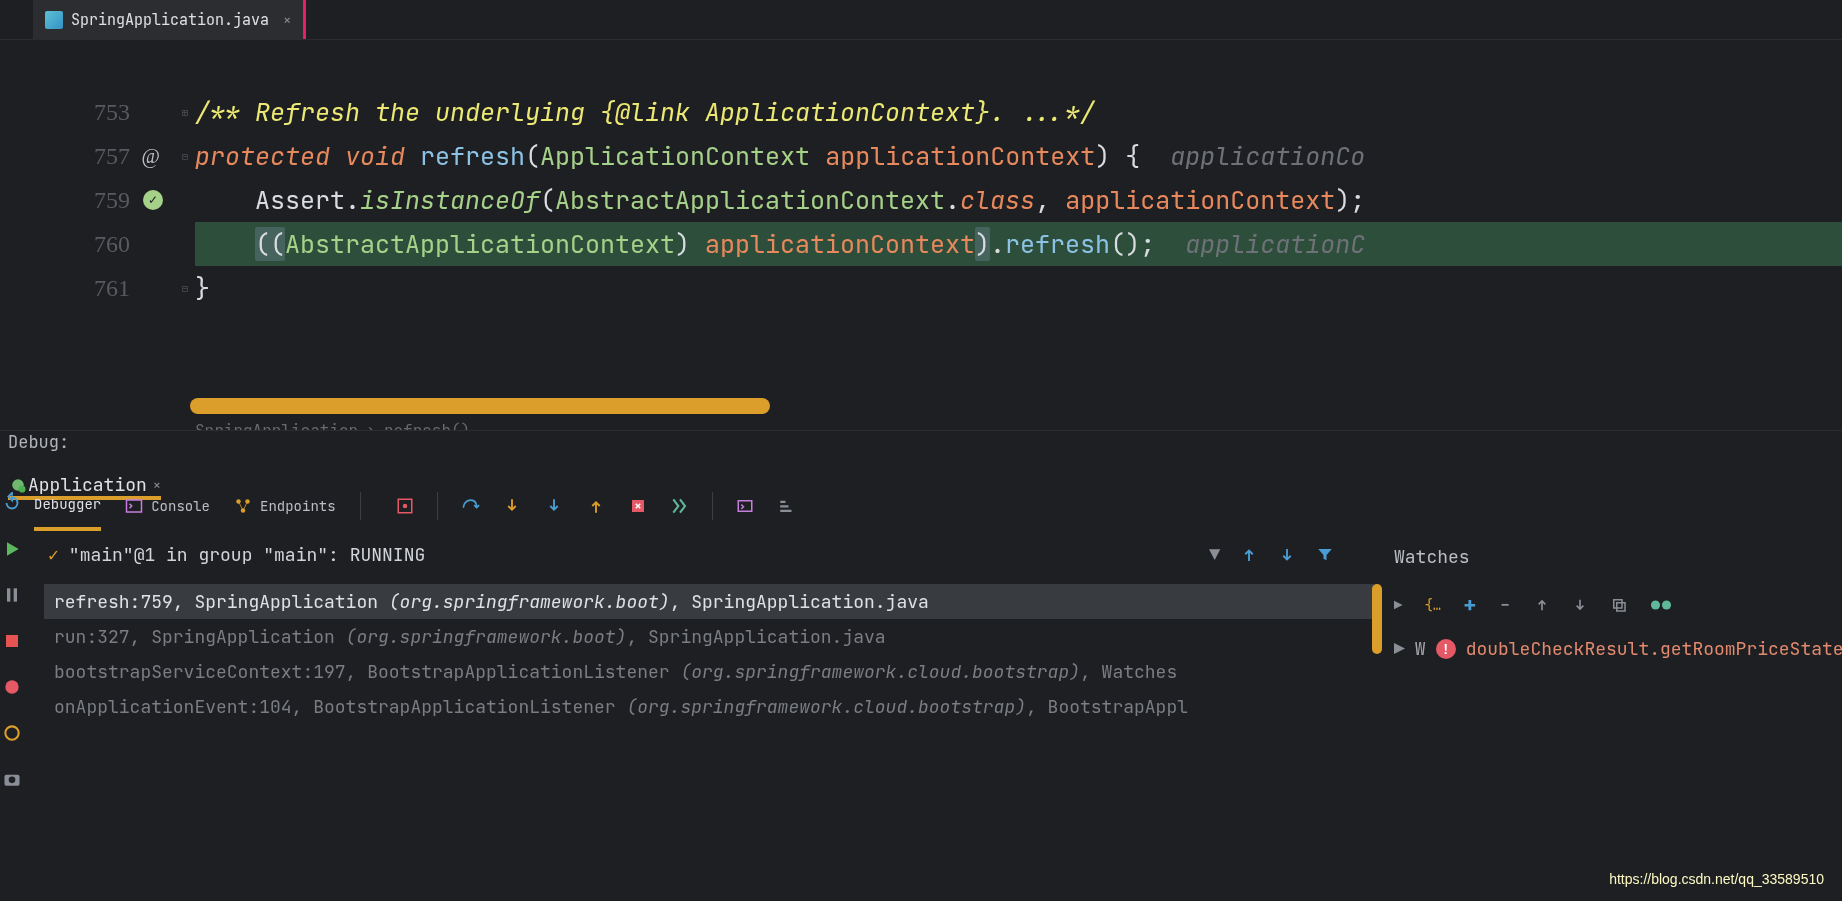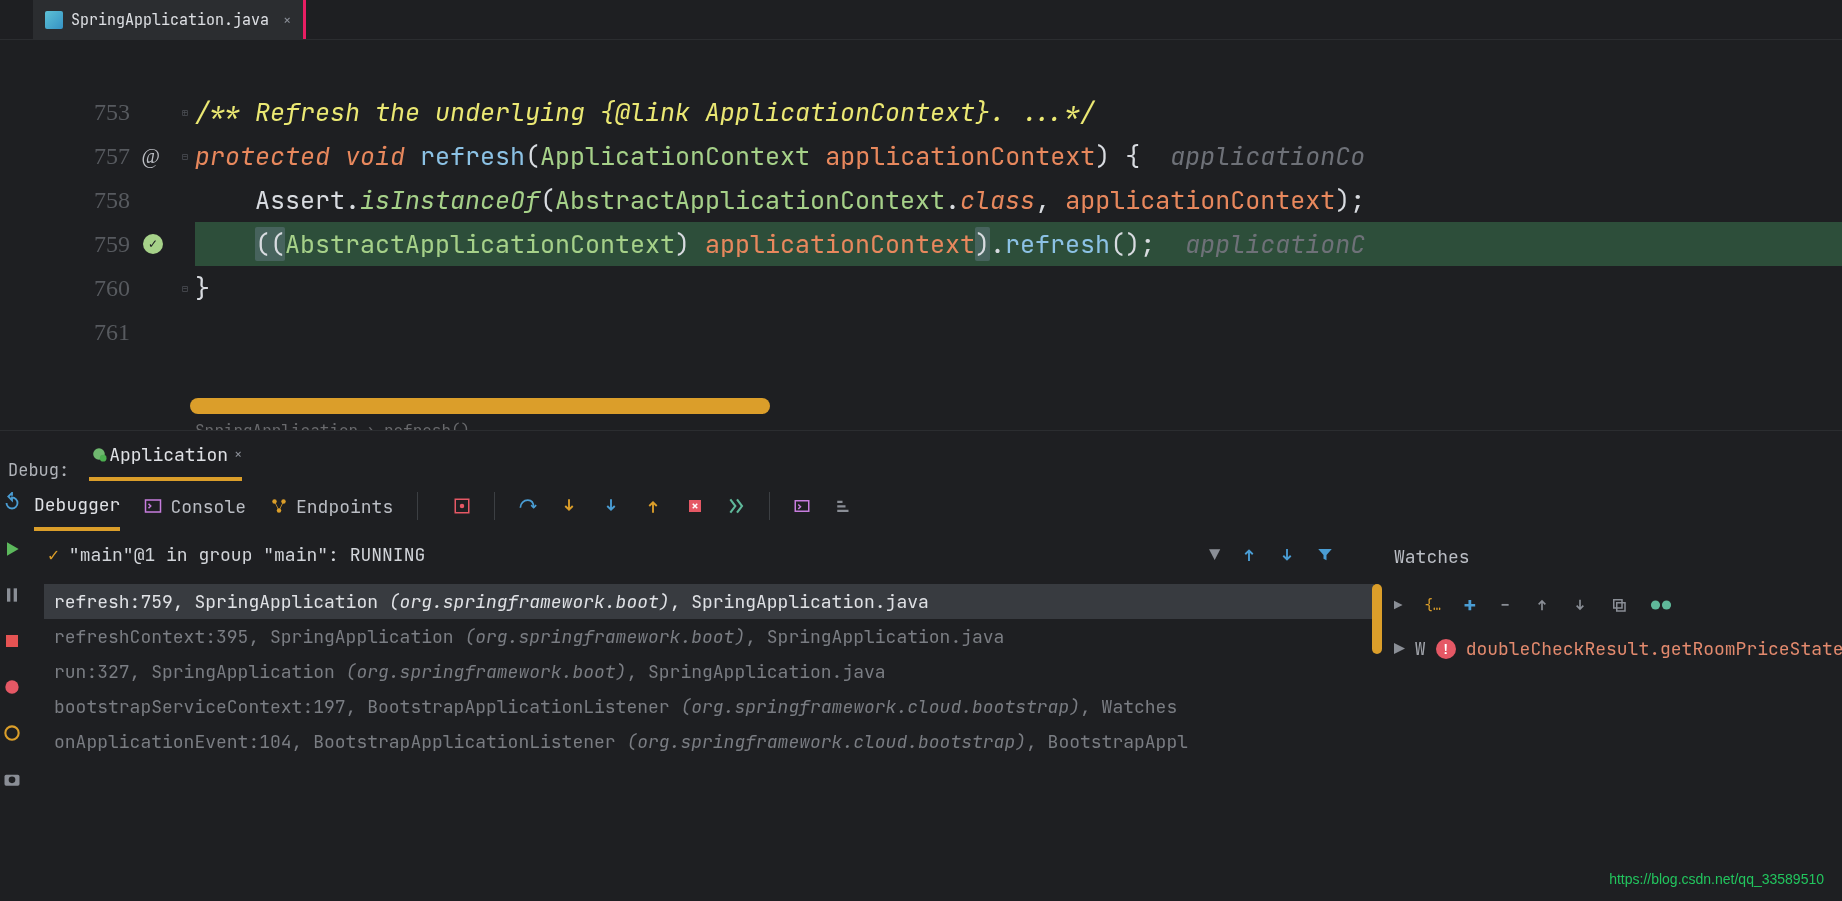--- a/index.html
+++ b/index.html
@@ -140,24 +140,25 @@
   position: absolute;
   top: 430px;
   left: 0;
   right: 0;
   bottom: 0;
   background: #1e1f22;
   border-top: 1px solid #2b2d30;
 }
 .debug-header {
   display: flex;
-  align-items: flex-end;
+  align-items: flex-start;
   height: 50px;
   padding-left: 8px;
   gap: 20px;
+  flex-direction: column;
 }
 .debug-label { color: #b0b3b9; font-size: 17px; }
 .debug-session {
   display: flex;
   align-items: center;
   gap: 0;
   height: 100%;
   border-bottom: 4px solid #db9e2a;
   padding-bottom: 0;
 }
@@ -198,21 +199,21 @@
   align-items: center;
   height: 50px;
   gap: 24px;
   padding-left: 10px;
 }
 .dtab {
   display: flex;
   align-items: center;
   gap: 8px;
   height: 100%;
-  font-size: 18px;
+  font-size: 14px;
   color: #babdc4;
 }
 .dtab.active {
   border-bottom: 4px solid #db9e2a;
   color: #dfe1e5;
 }
 .dtab-divider {
   width: 1px; height: 28px; background: #3c3f43;
 }
 .toolbar-icons {
@@ -305,21 +306,21 @@
   display:flex;align-items:center;justify-content:center;
   font-size: 14px;
   font-weight: bold;
 }
 .watch-expr { color: #e38a6e; }
 
 .watermark {
   position: absolute;
   bottom: 14px;
   right: 18px;
-  color: #22c55e;
+  color: #fef9c3;
   font-size: 14px;
   font-family: sans-serif;
 }
 </style>
 </head>
 <body>
 
 <div class="tab-bar">
   <div class="tab">
     <div class="tab-icon"></div>
@@ -329,23 +330,20 @@
 </div>
 
 <div class="editor">
   <div class="gutter">
     <div class="gutter-line">
         <span class="line-number">753</span>
       </div>
     <div class="gutter-line">
         <span class="line-number">757</span>
         <span class="gutter-badge gutter-at">@</span>
-      </div>
-    <div class="gutter-line">
-        <span class="line-number">758</span>
       </div>
     <div class="gutter-line">
         <span class="line-number">759</span>
         <span class="gutter-badge gutter-check">✓</span>
       </div>
     <div class="gutter-line">
         <span class="line-number">760</span>
       </div>
     <div class="gutter-line">
         <span class="line-number">761</span>
@@ -521,21 +519,20 @@
                   <path d="M12 4v14M7 13l5 5 5-5" fill="none" stroke="#4a9dd4" stroke-width="2.5"></path>
                 </svg>
               <svg width="18" height="18" viewBox="0 0 24 24">
                   <path d="M3 4h18l-7 8v7l-4-2v-5z" fill="#4a9dd4"></path>
                 </svg>
             </div>
           </div>
           <div class="frame-list" id="frame-list">
             <div class="frame-scroll"></div>
           <div class="frame-row selected"><span>refresh:759, SpringApplication </span><span class="frame-pkg">(org.springframework.boot)</span><span>, SpringApplication.java</span></div>
-              <div class="frame-row"><span>refreshContext:395, SpringApplication </span><span class="frame-pkg">(org.springframework.boot)</span><span>, SpringApplication.java</span></div>
               <div class="frame-row"><span>run:327, SpringApplication </span><span class="frame-pkg">(org.springframework.boot)</span><span>, SpringApplication.java</span></div>
               <div class="frame-row"><span>bootstrapServiceContext:197, BootstrapApplicationListener </span><span class="frame-pkg">(org.springframework.cloud.bootstrap)</span><span>, Watches</span></div>
               <div class="frame-row"><span>onApplicationEvent:104, BootstrapApplicationListener </span><span class="frame-pkg">(org.springframework.cloud.bootstrap)</span><span>, BootstrapAppl</span></div>
             </div>
         </div>
 
         <div class="watches-col">
           <div class="watches-header">Watches</div>
           <div class="watches-toolbar">
             <span style="color:#8a8e96">▶</span>

